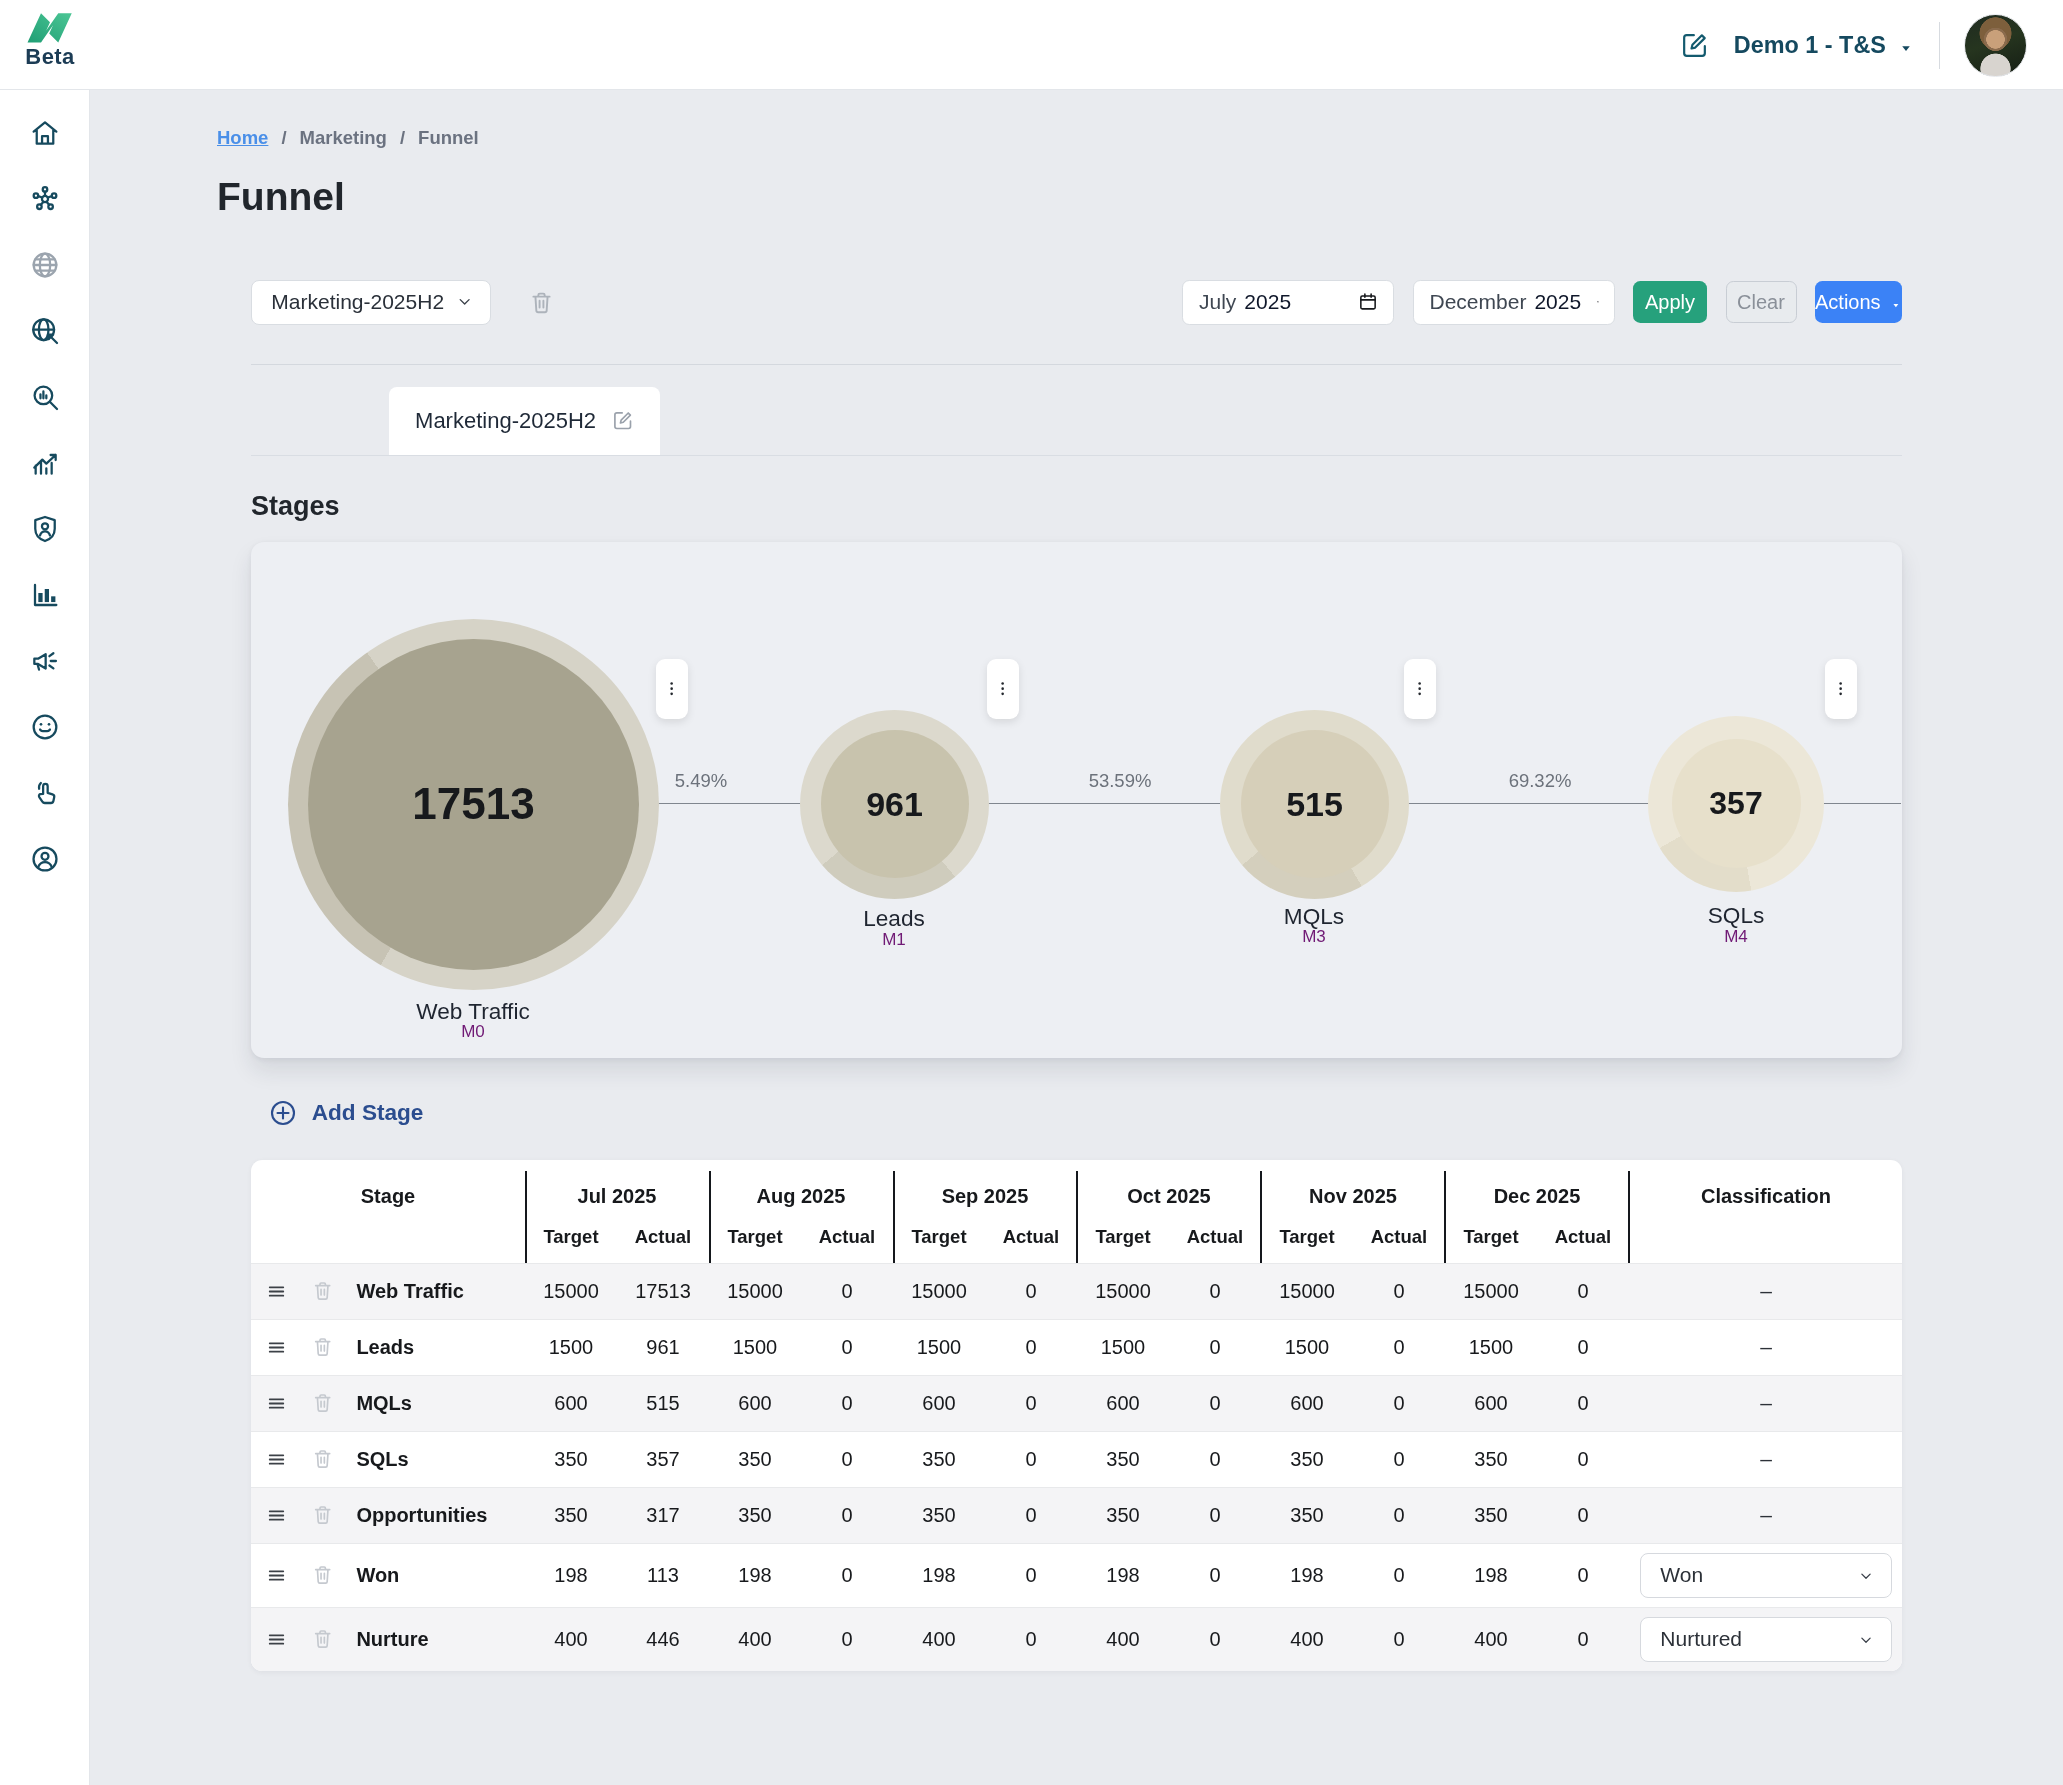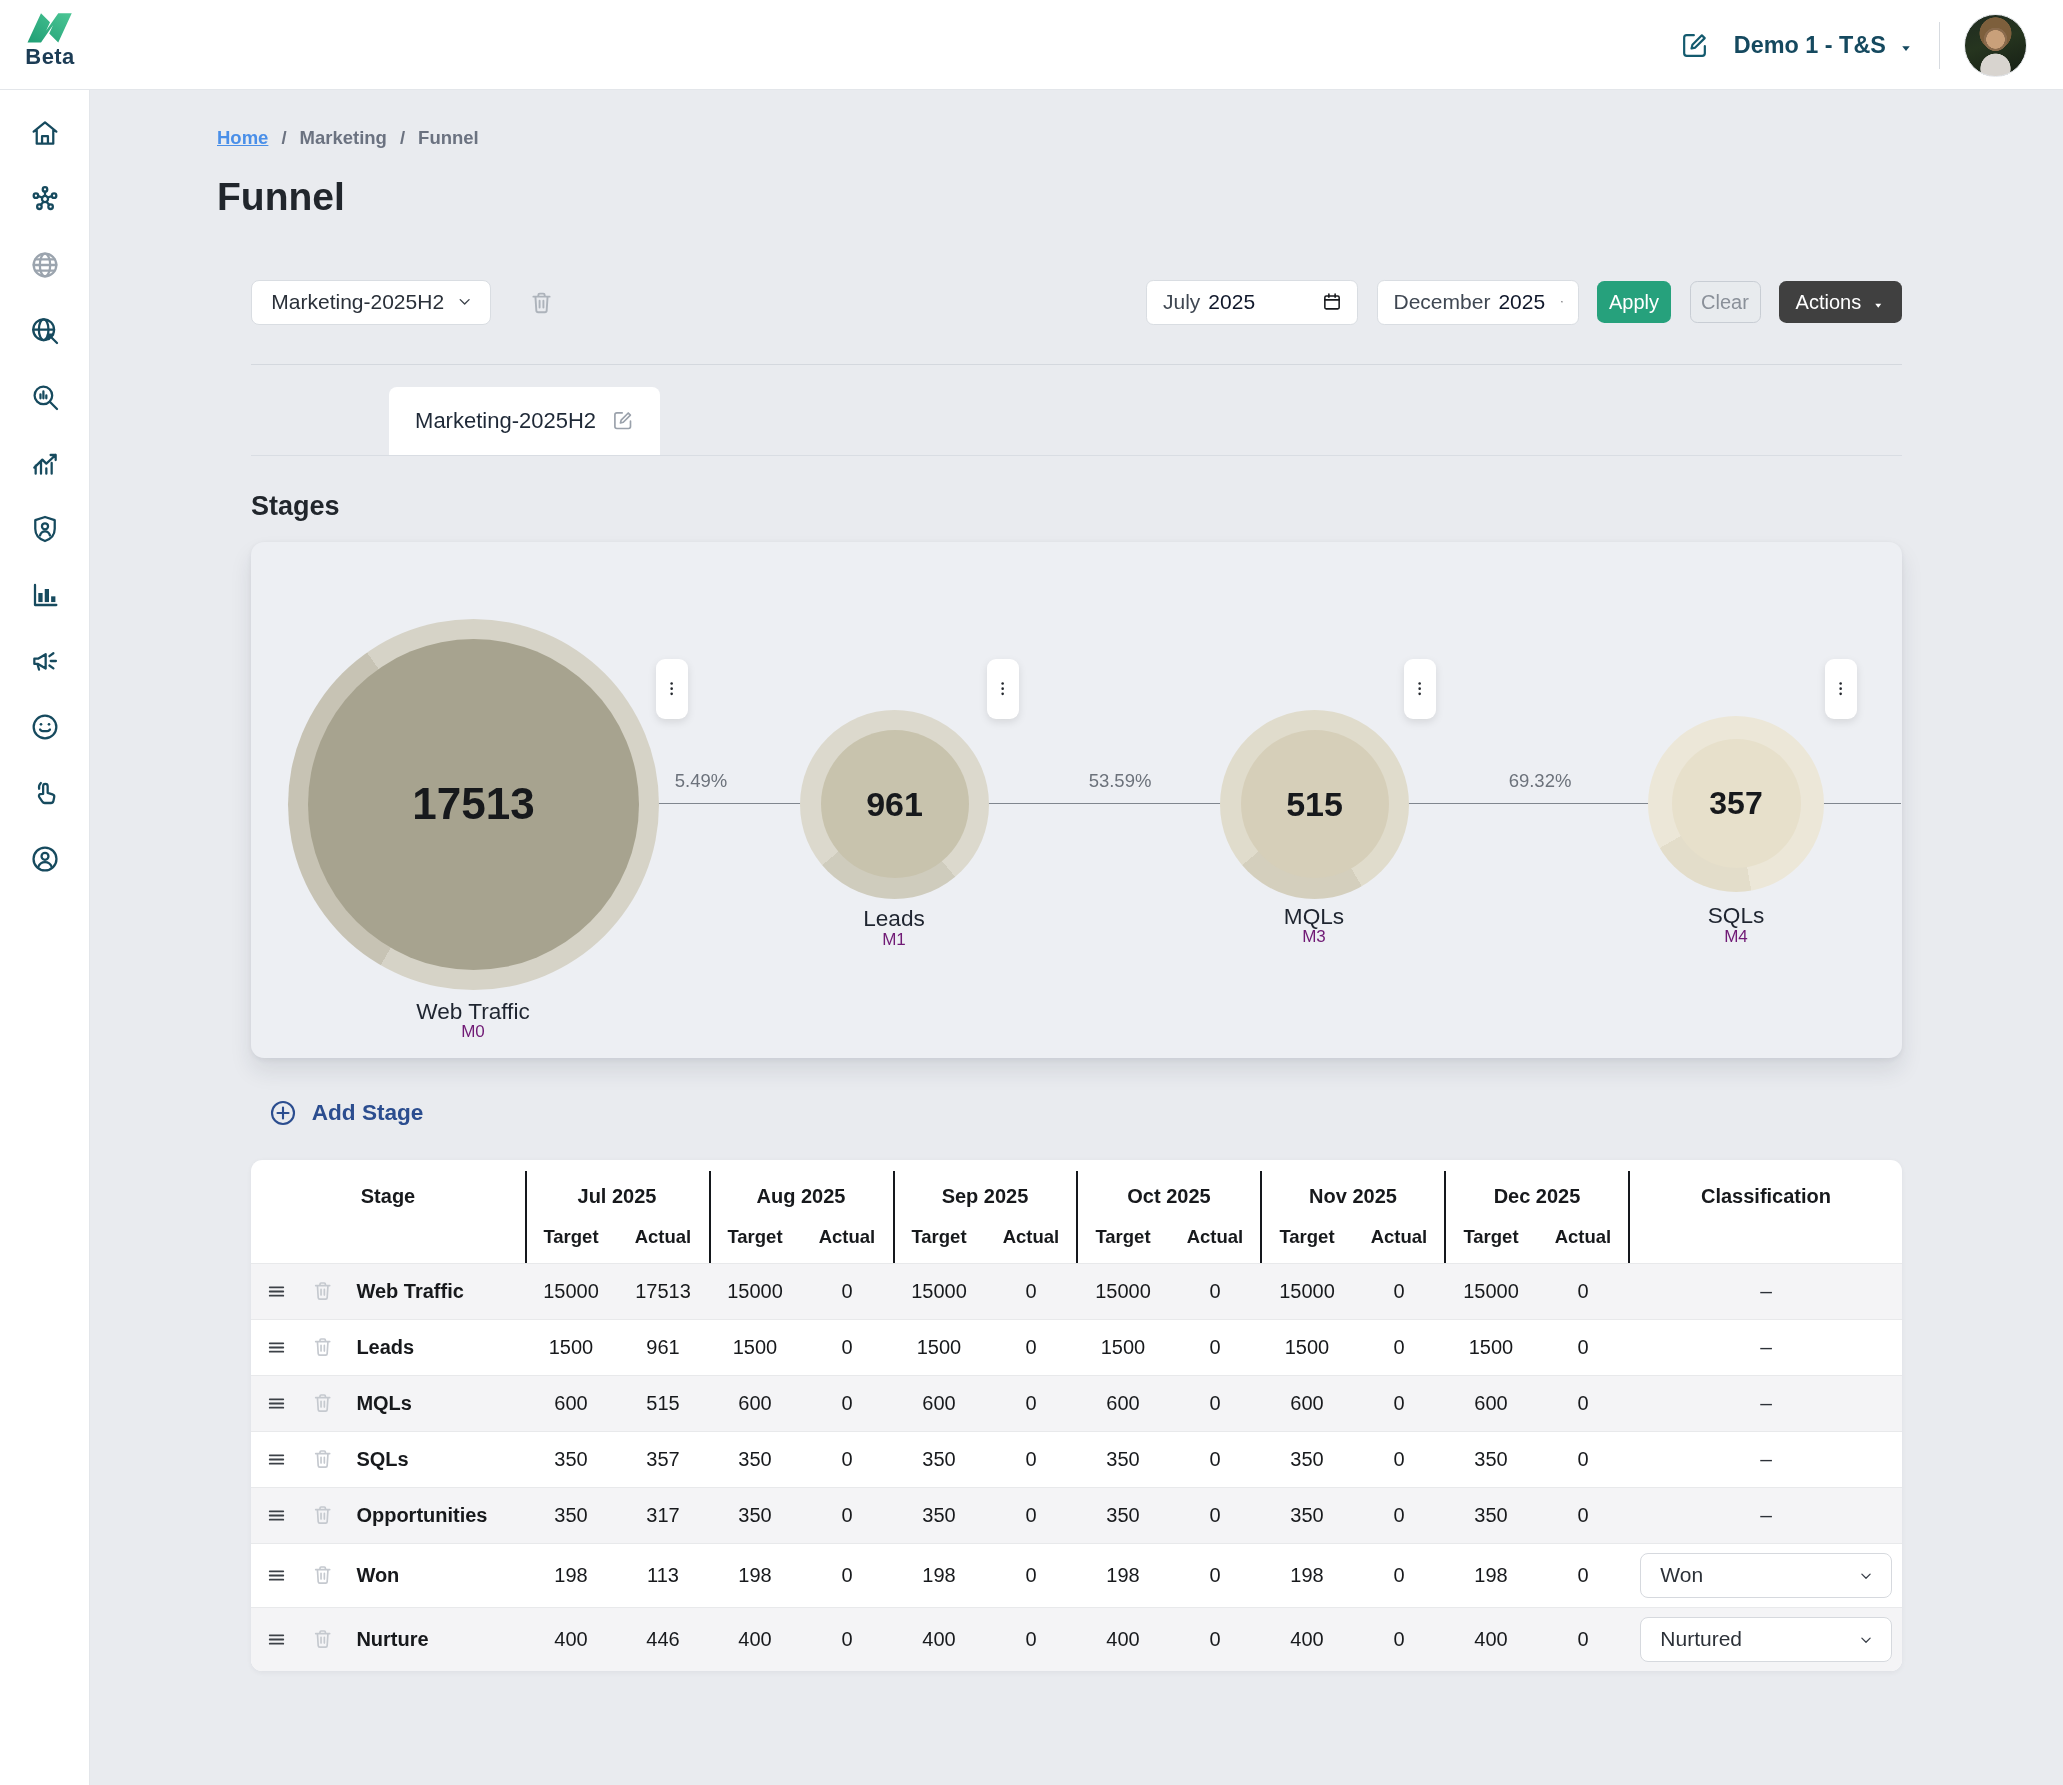--- a/index.html
+++ b/index.html
@@ -44,21 +44,21 @@
   .select-box { height:45px; min-width:240px; background:#fff; border:0.8px solid #d9dde2; border-radius:8px; display:flex; align-items:center; justify-content:space-between; padding:0 16px 0 19.3px; font-size:21px; color:#2a3039; cursor:pointer; }
   .select-box .caret { width:19.3px; height:19.3px; color:#3a4049; }
   .trash-filter { width:27px; height:27px; color:#adb3bb; margin-left:37px; cursor:pointer; }
   .filter-right { display:flex; align-items:center; gap:18.5px; }
   .date-input { height:45px; background:#fff; border:0.8px solid #d9dde2; border-radius:7.3px; display:flex; align-items:center; justify-content:space-between; padding:0 14.5px 0 16px; font-size:21px; cursor:text; }
   .date-input .m { color:#3f4752; } .date-input .y { color:#0f172a; margin-left:8px; }
   .date-input .icon { width:22px; height:22px; color:#17191c; margin-left:16px; }
   .btn { height:42px; border-radius:7.3px; display:flex; align-items:center; justify-content:center; font-size:20px; cursor:pointer; border:none; font-family:inherit; }
   .btn-apply { width:74px; background:#26a17c; color:#fff; }
   .btn-clear { width:71px; background:#e8ebee; color:#8a9099; border:0.8px solid #c8cdd4; }
-  .btn-actions { width:123px; background:#404040; color:#fff; gap:9.7px; }
+  .btn-actions { width:87px; background:#3b82f6; color:#fff; gap:9.7px;justify-content:flex-end; }
   .btn-actions .caret { width:14.5px; height:14.5px; color:#fff; }
 
   .rule { margin:37px 0 0 34px; border:none; border-top:0.8px solid #d4d8de; width:1651px; }
 
   .h2 { margin:35px 0 0 34px; font-size:27px; font-weight:bold; color:#21262c; }
 
   .versions-row { margin:22.6px 0 0 34px; width:1651px; height:68px; position:relative; border-bottom:0.8px solid #d9dde3; display:flex; align-items:center; }
   .add-version { width:44px; height:44px; color:#2c4f96; margin-left:50px; cursor:pointer; flex:0 0 auto; }
   .version-tab { margin-left:44px; width:271px; height:68px; background:#fff; border-radius:8px 8px 0 0; display:flex; align-items:center; justify-content:center; gap:14.5px; cursor:pointer; }
   .version-tab .label { font-size:22px; color:#1f2937; }

